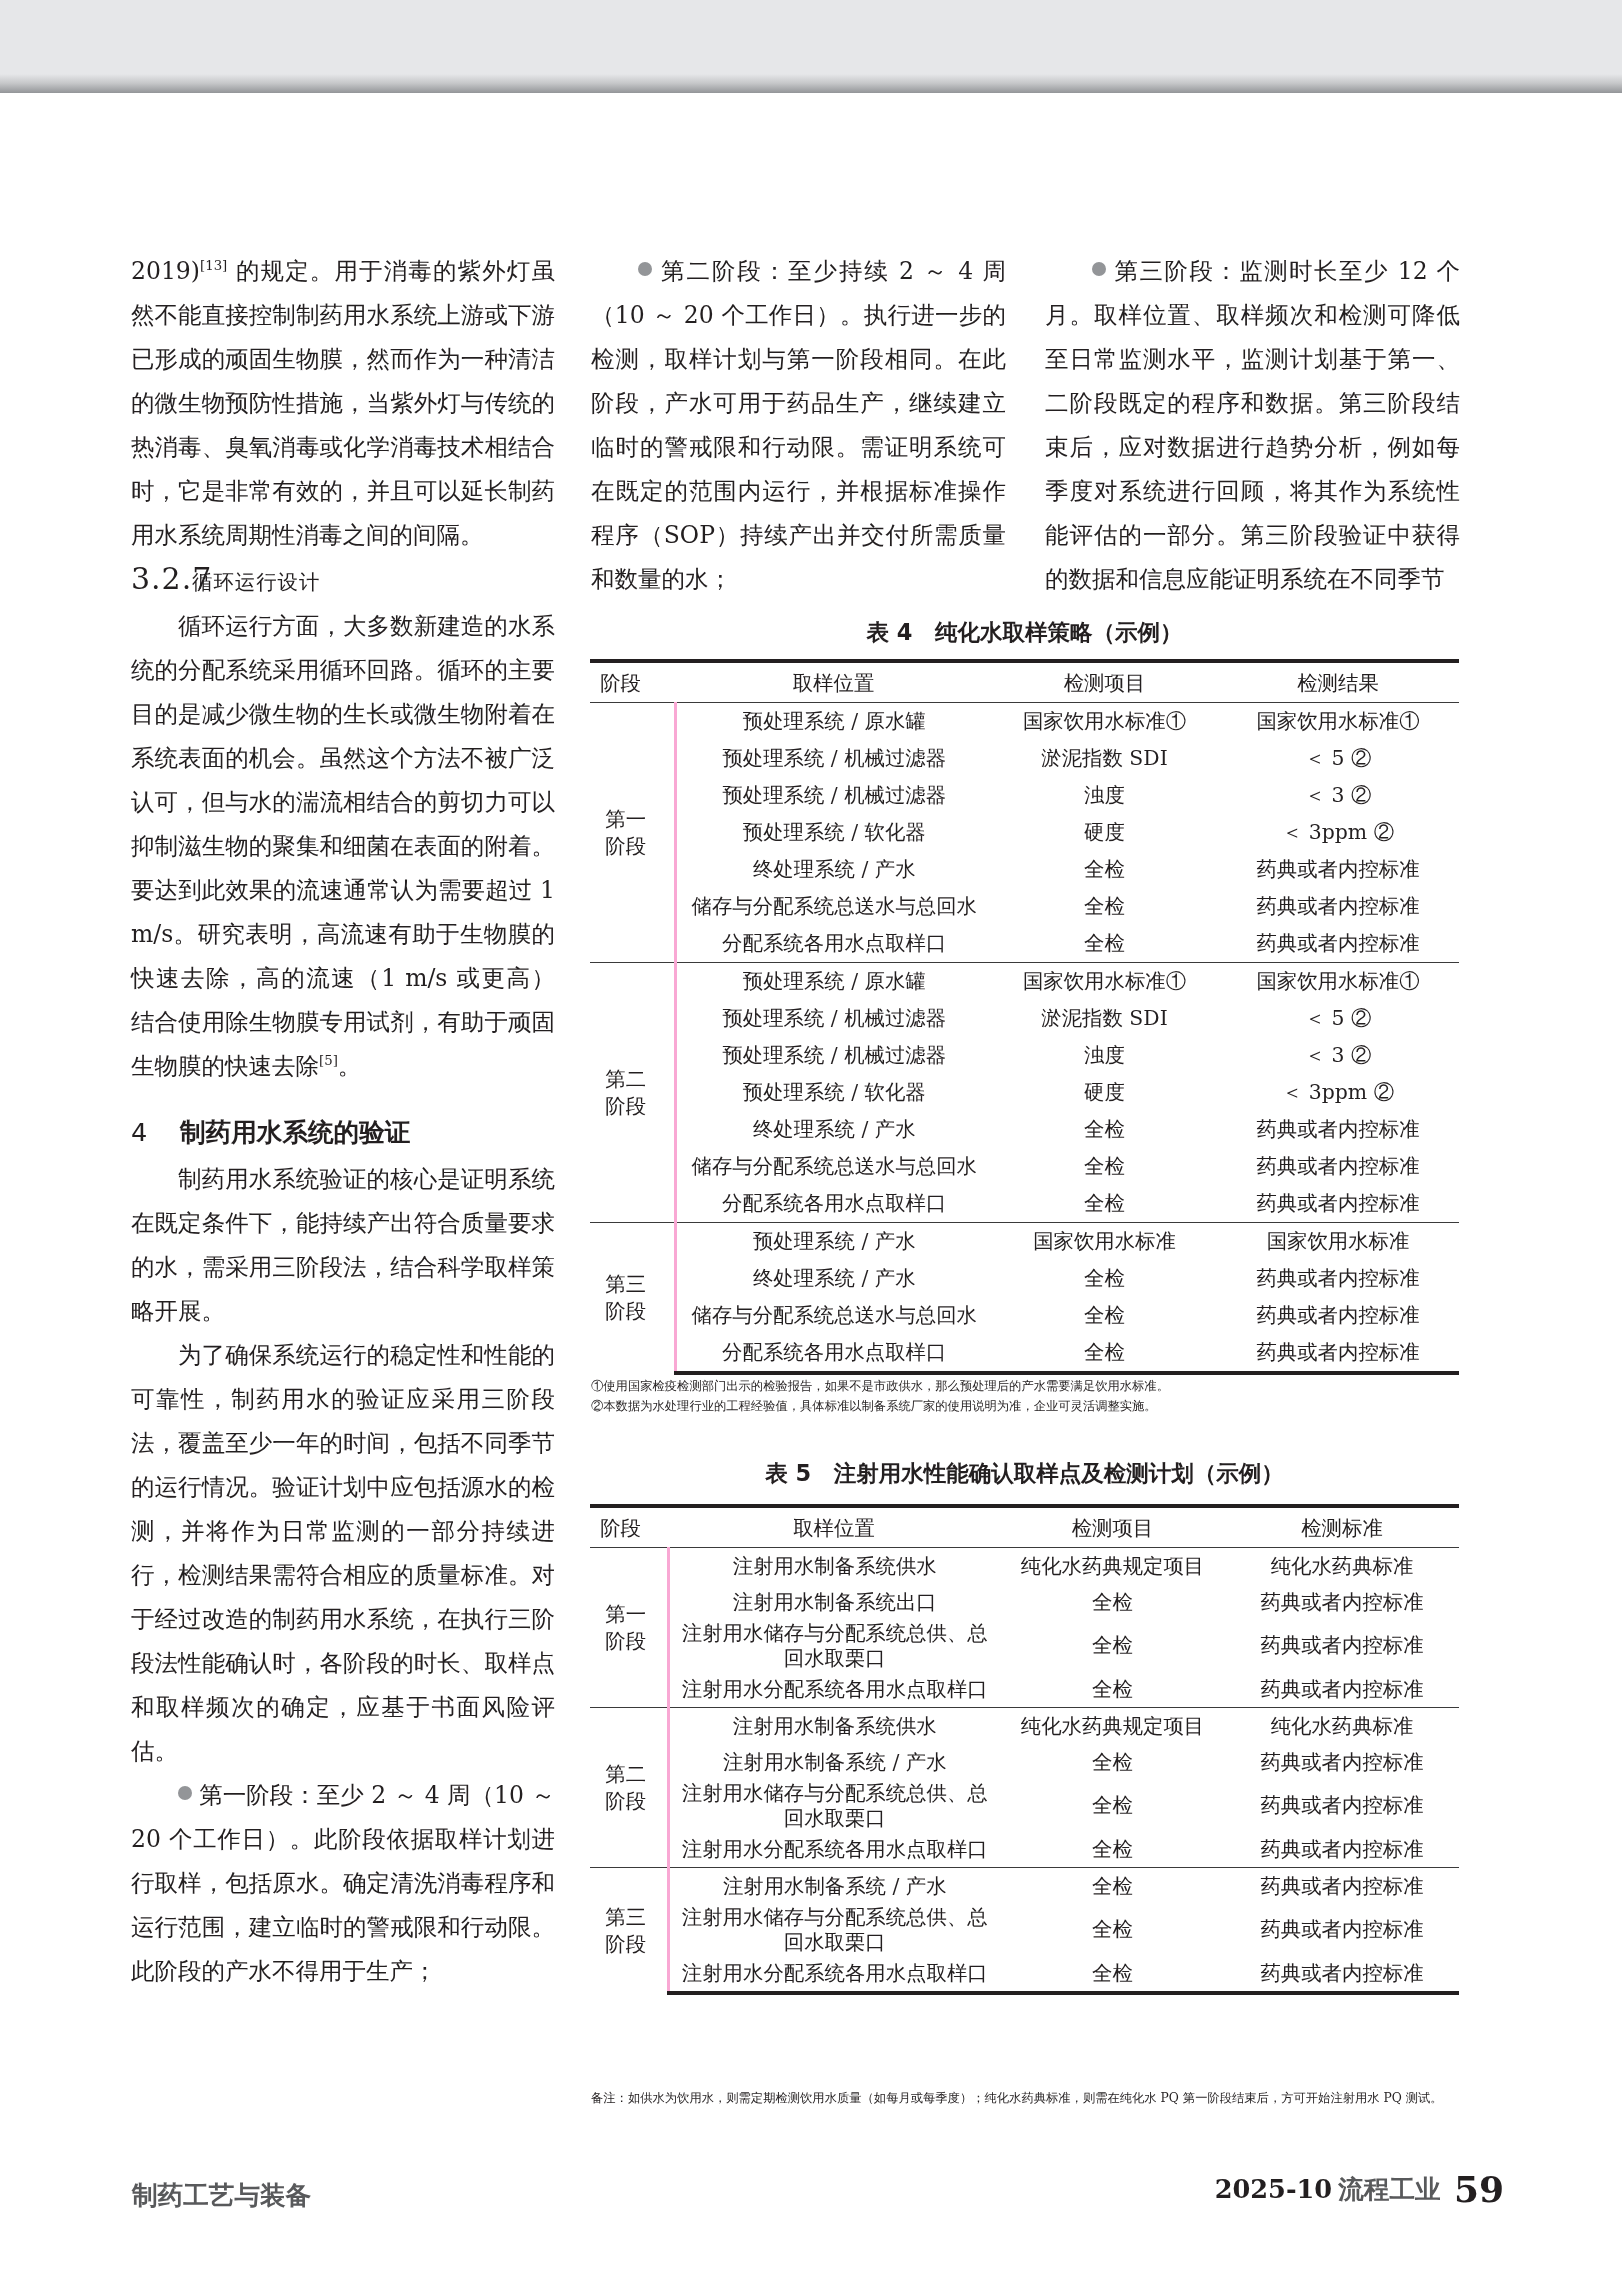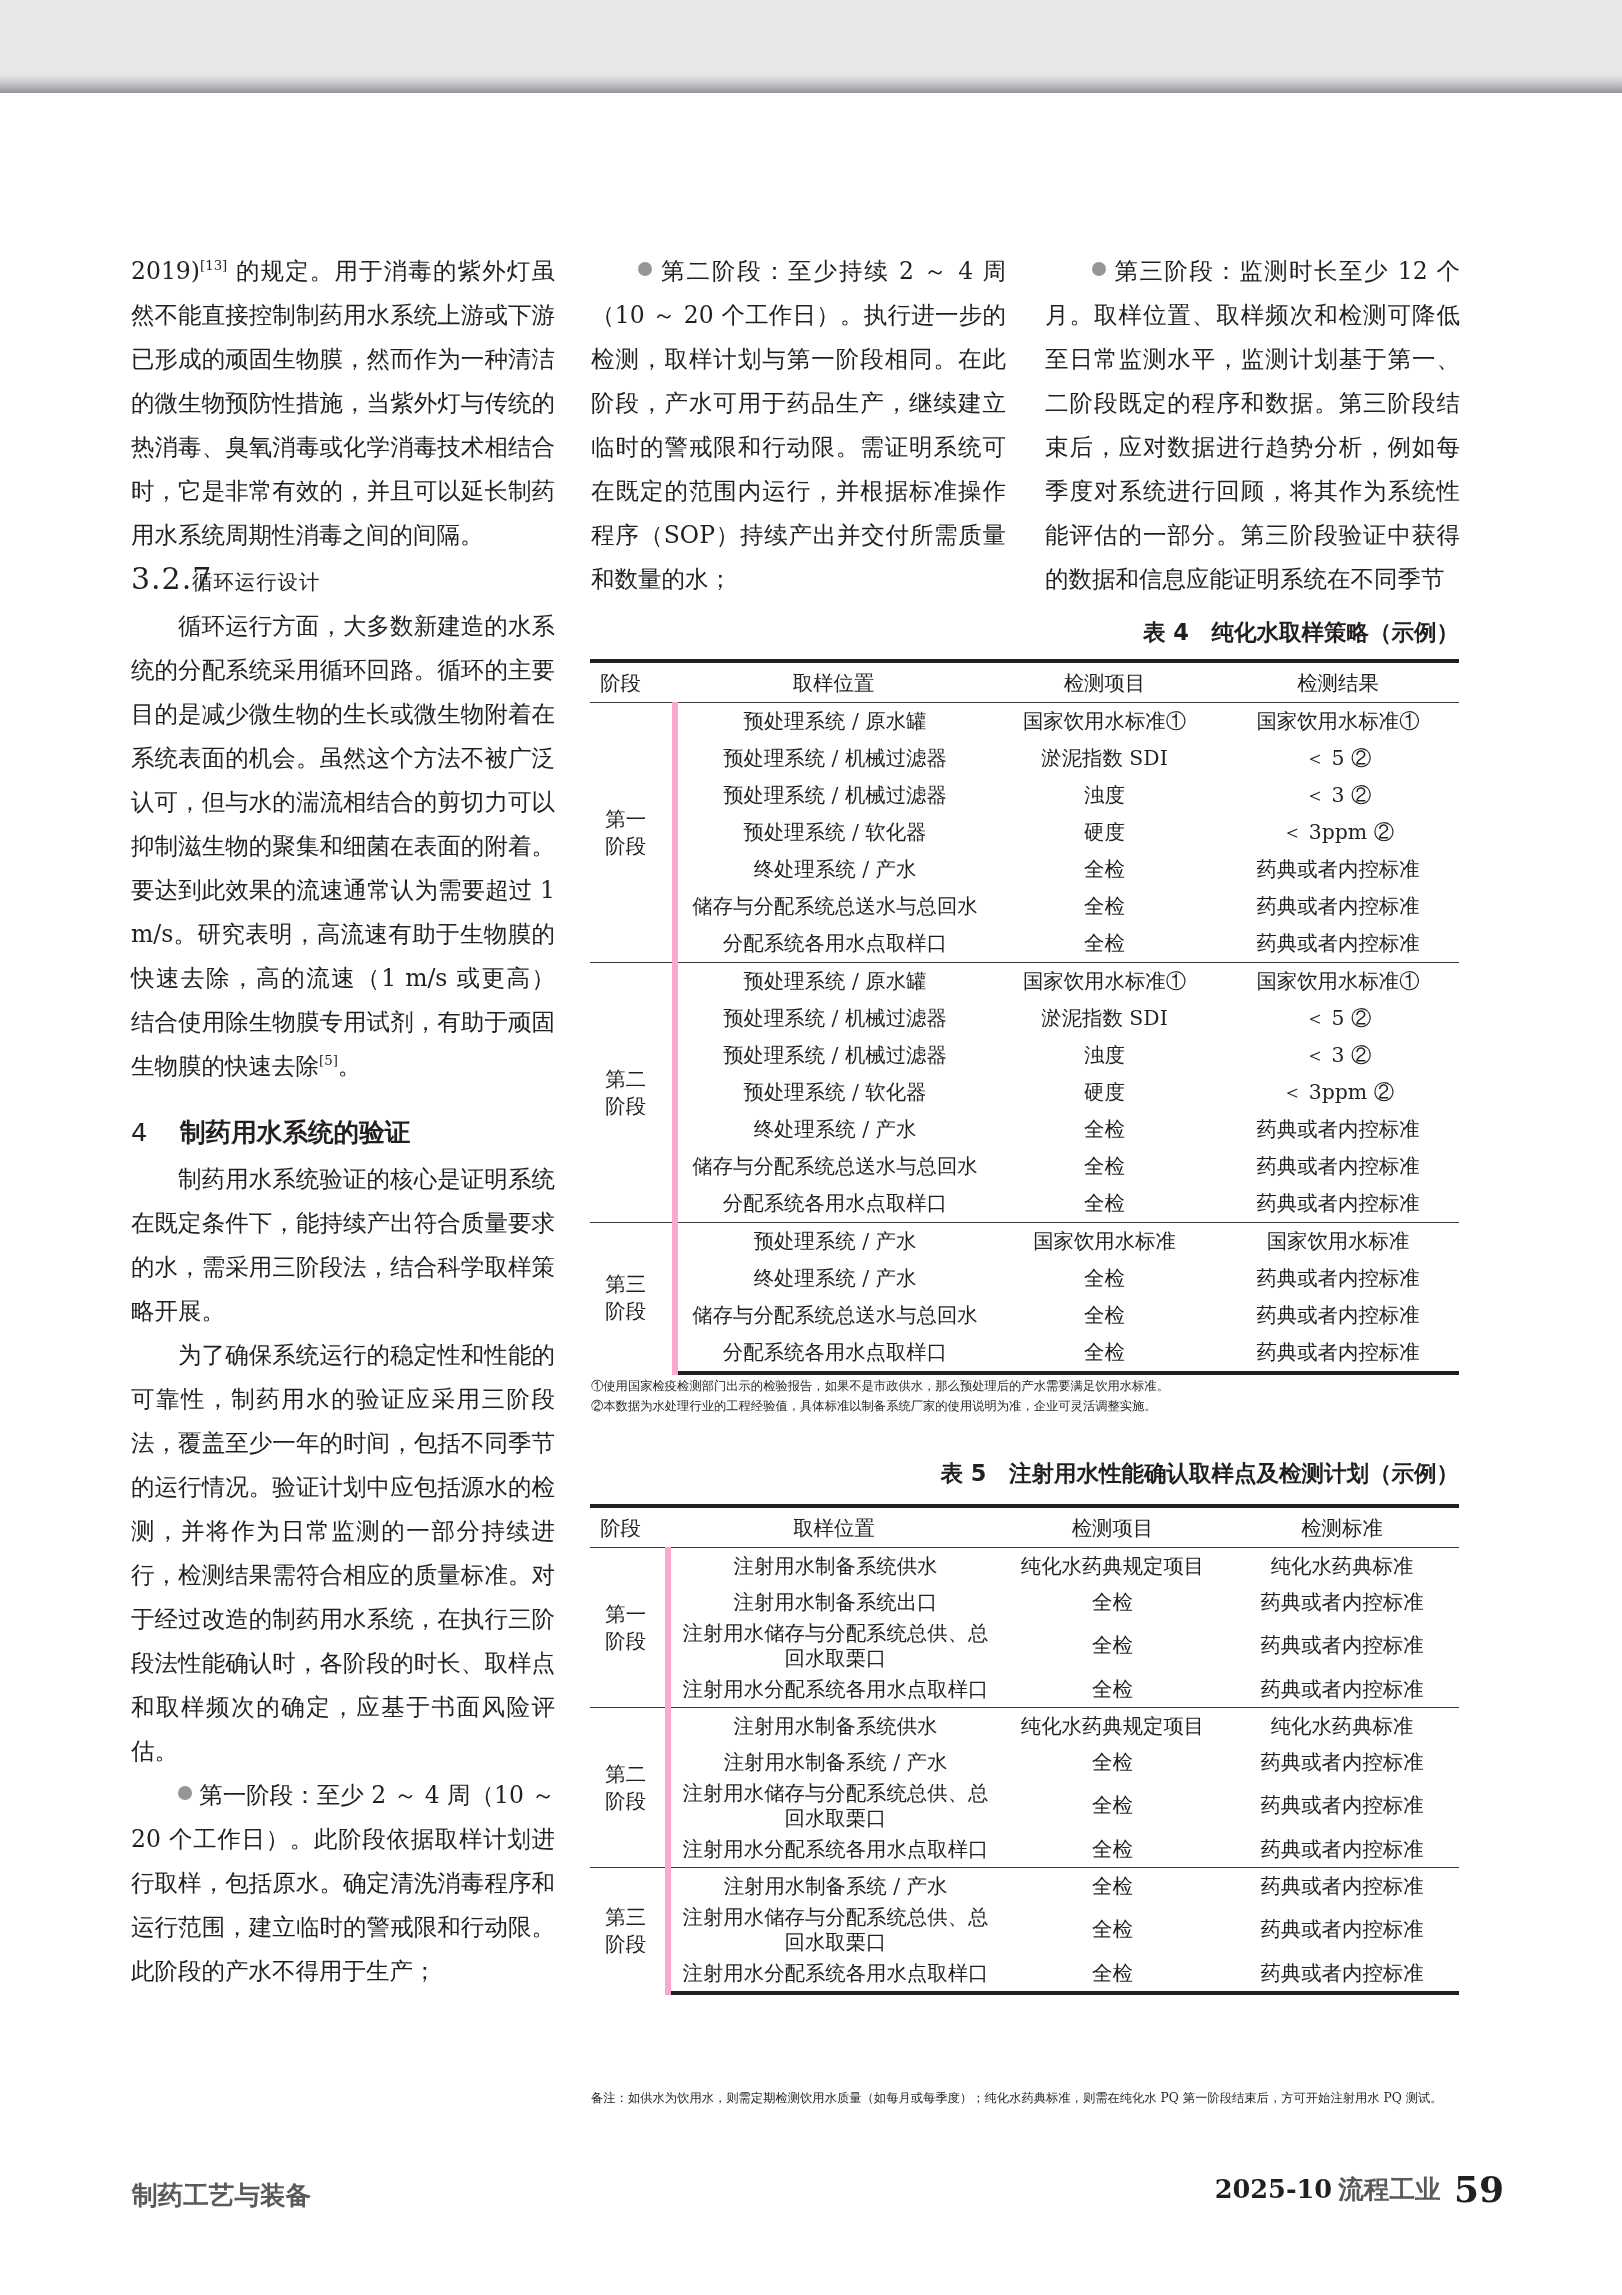--- a/index.html
+++ b/index.html
@@ -33,33 +33,33 @@
     font-size: 25.6px; line-height: 49px;
   }
   .h1 .num { display: inline-block; width: 49px; font-weight: normal; }
   .h2 {
     font-family: "DejaVu Sans", "Liberation Sans", sans-serif; font-weight: bold;
     font-size: 21.5px;
   }
   .h2 .num { display: inline-block; width: 61px; font-weight: normal; }
 
   .tbl-caption {
-    position: absolute; left: 590px; width: 869px; text-align: right;
+    position: absolute; left: 590px; width: 869px; text-align: center;
     font-family: "DejaVu Sans", "Liberation Sans", sans-serif;
     font-size: 22.5px; font-weight: bold; color: #231f20;
   }
   table.dt {
     position: absolute; left: 590px; width: 869px; border-collapse: collapse;
     font-size: 20.4px; color: #231f20; table-layout: fixed;
   }
   table.dt th { font-weight: normal; height: 37px; border-bottom: 1px solid #3a3a3a; }
   table.dt thead tr { border-top: 4.6px solid #231f20; }
   table.dt td { text-align: center; padding: 0; }
   table.dt td.stage {
-    border-right: 6px solid #f9a8d4; line-height: 26.6px;
+    border-right: 3px solid #f9a8d4; line-height: 26.6px;
     text-align: left; padding-left: 15.3px; vertical-align: middle;
   }
   table.dt tr.grp-start td { border-top: 1.5px solid #3a3a3a; }
   table.dt tbody tr:last-child td { border-bottom: 4.6px solid #231f20; }
   .t4 td { height: 37px; line-height: 37px; }
   .t5 td { height: 36px; line-height: 24.5px; }
   .t5 td.tall { height: 51px; }
   .note {
     position: absolute; left: 591px; width: 869px;
     font-size: 12.3px; line-height: 20.4px; color: #231f20;

